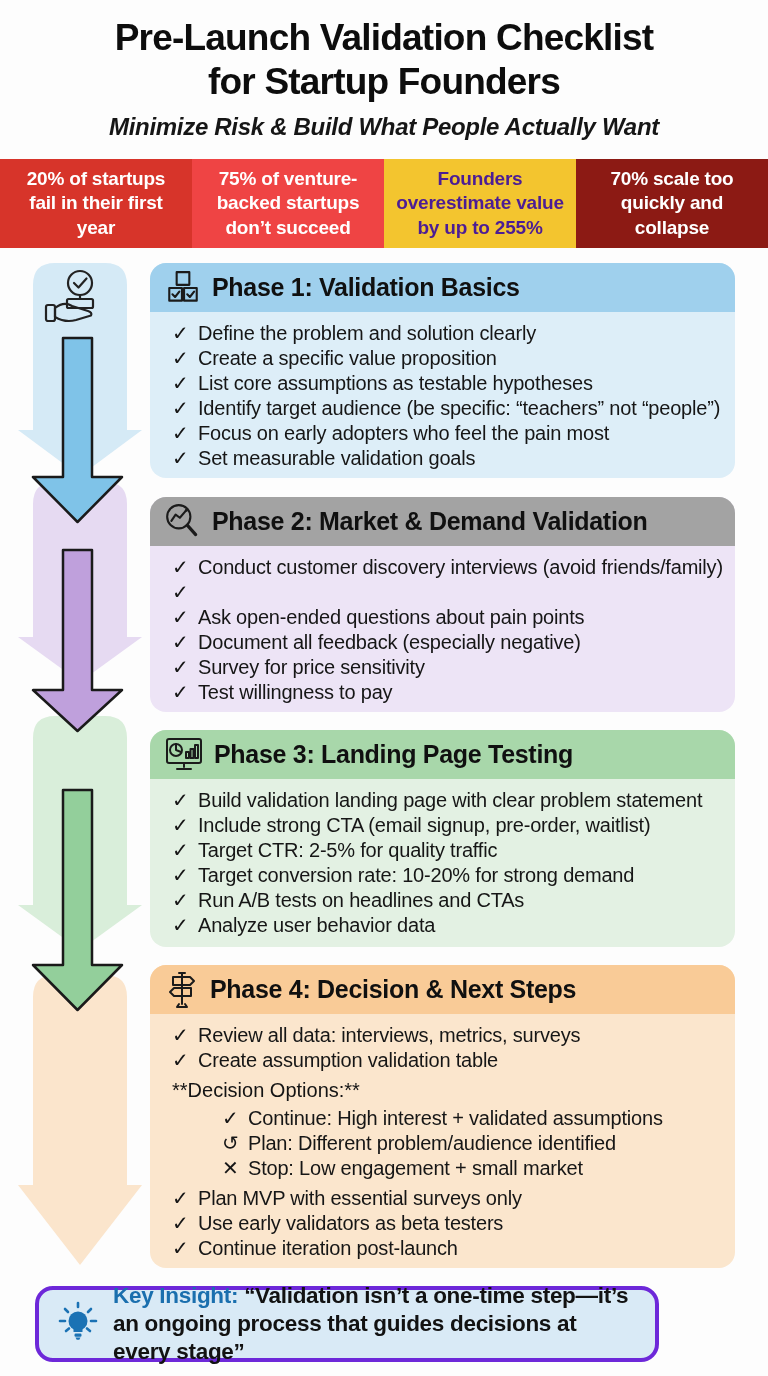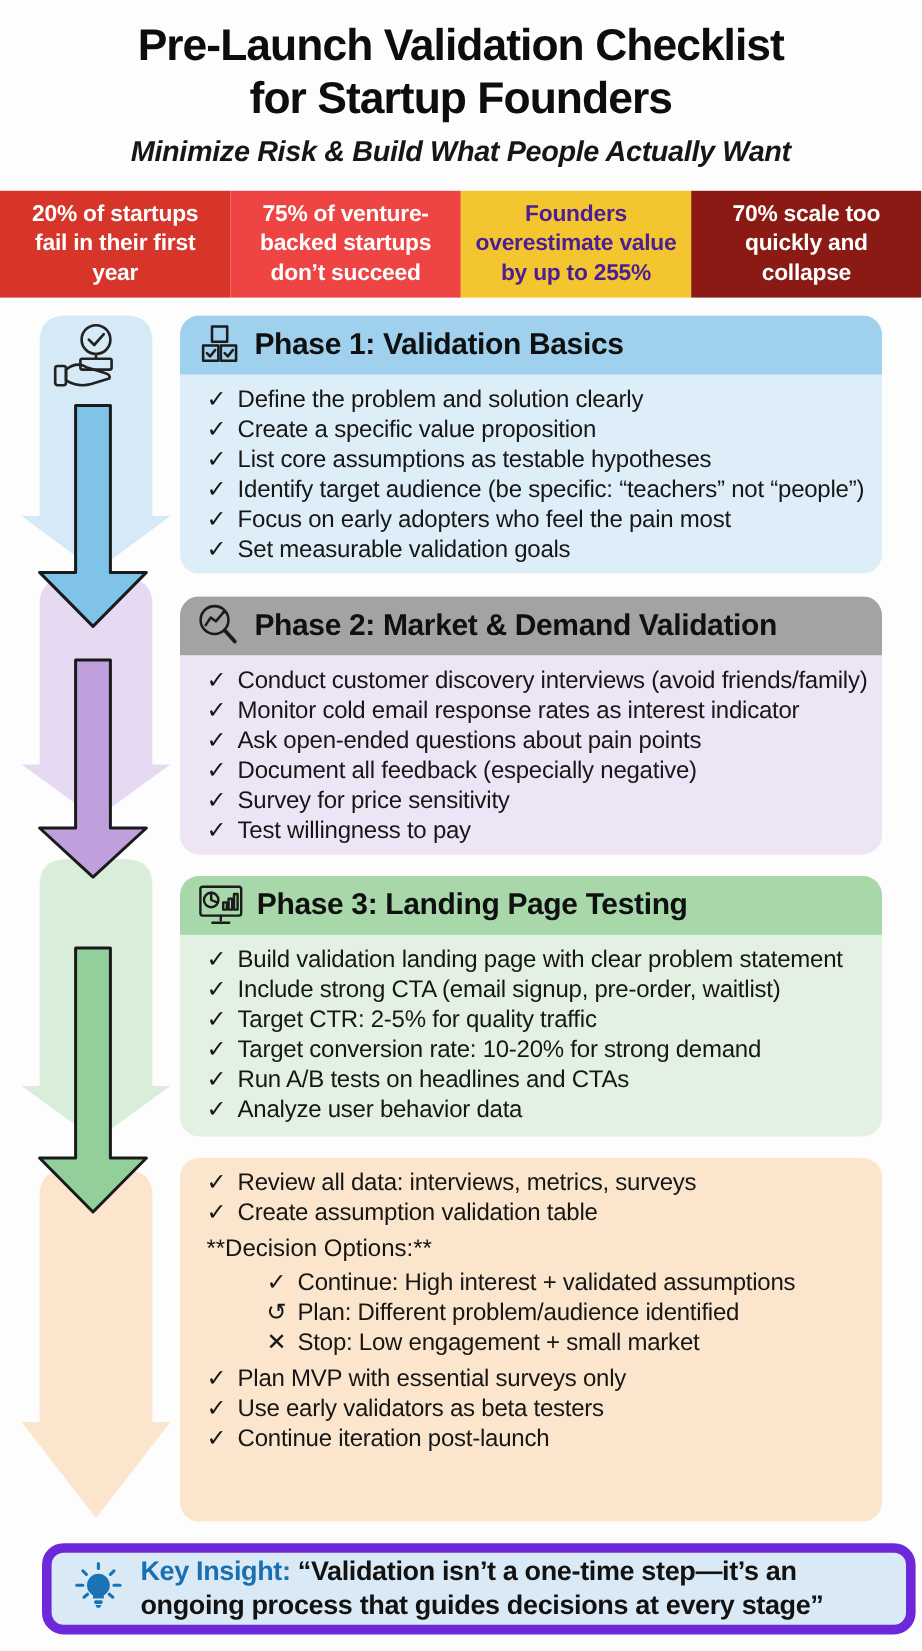--- a/index.html
+++ b/index.html
@@ -34,22 +34,22 @@
   .card.p2 .card-header{background:#a3a3a3;}
   .card.p3{top:730px;height:217px;background:#E3F1E3;}
   .card.p3 .card-header{background:#A8D7AA;}
   .card.p4{top:965px;height:303px;background:#FBE6CD;}
   .card.p4 .card-header{background:#F9CB97;}
   .decision-heading{font-size:20px;line-height:25px;font-weight:normal;color:#141414;margin:5px 0 3px 0;}
   .sub .glyph{width:26px;}
   .sub{margin-left:50px;}
   .group-gap{margin-top:5px;}
   
-  .insight{position:absolute;left:35px;top:1286px;width:728px;height:76px;box-sizing:border-box;
-           background:#D9EAF6;border:8px solid #6d28d9;border-radius:18px;
+  .insight{position:absolute;left:35px;top:1286px;width:624px;height:76px;box-sizing:border-box;
+           background:#D9EAF6;border:4px solid #6d28d9;border-radius:18px;
            display:flex;align-items:center;gap:12px;padding:0 16px;}
   .insight-text{font-size:22.5px;font-weight:bold;line-height:28px;color:#121212;letter-spacing:-0.3px;}
   .insight-text .accent{color:#1A6FAE;}
   .insight .bulb{flex:none;}
 </style>
 </head>
 <body>
 
 <div class="page">
 
@@ -140,21 +140,20 @@
       </span>
       <span>Phase 2: Market &amp; Demand Validation</span>
     </div>
     <div class="card-body">
       <div class="item">
           <span class="glyph">✓</span>
           <span>Conduct customer discovery interviews (avoid friends/family)</span>
         </div>
       <div class="item">
           <span class="glyph">✓</span>
-          <span>Monitor cold email response rates as interest indicator</span>
         </div>
       <div class="item">
           <span class="glyph">✓</span>
           <span>Ask open-ended questions about pain points</span>
         </div>
       <div class="item">
           <span class="glyph">✓</span>
           <span>Document all feedback (especially negative)</span>
         </div>
       <div class="item">
@@ -206,20 +205,32 @@
           <span>Run A/B tests on headlines and CTAs</span>
         </div>
       <div class="item">
           <span class="glyph">✓</span>
           <span>Analyze user behavior data</span>
         </div>
     </div>
   </div>
 
   <div class="card p4">
+    <div class="card-header">
+      <span class="h-icon">
+        <svg width="36" height="40" viewBox="0 0 34 40" fill="none" stroke="#1b1b1b" stroke-width="2" stroke-linecap="round" stroke-linejoin="round">
+          <path d="M17,4 L17,34"></path>
+          <path d="M14,3 L20,3"></path>
+          <path d="M8,7 L25,7 L29,11 L25,15 L8,15 Z"></path>
+          <path d="M26,18 L9,18 L5,22 L9,26 L26,26 Z"></path>
+          <path d="M12,37 L22,37 M14,34 L12,37 M20,34 L22,37"></path>
+        </svg>
+      </span>
+      <span>Phase 4: Decision &amp; Next Steps</span>
+    </div>
     <div class="card-body">
       <div class="item">
           <span class="glyph">✓</span>
           <span>Review all data: interviews, metrics, surveys</span>
         </div>
       <div class="item">
           <span class="glyph">✓</span>
           <span>Create assumption validation table</span>
         </div>
       <div class="decision-heading">**Decision Options:**</div>

